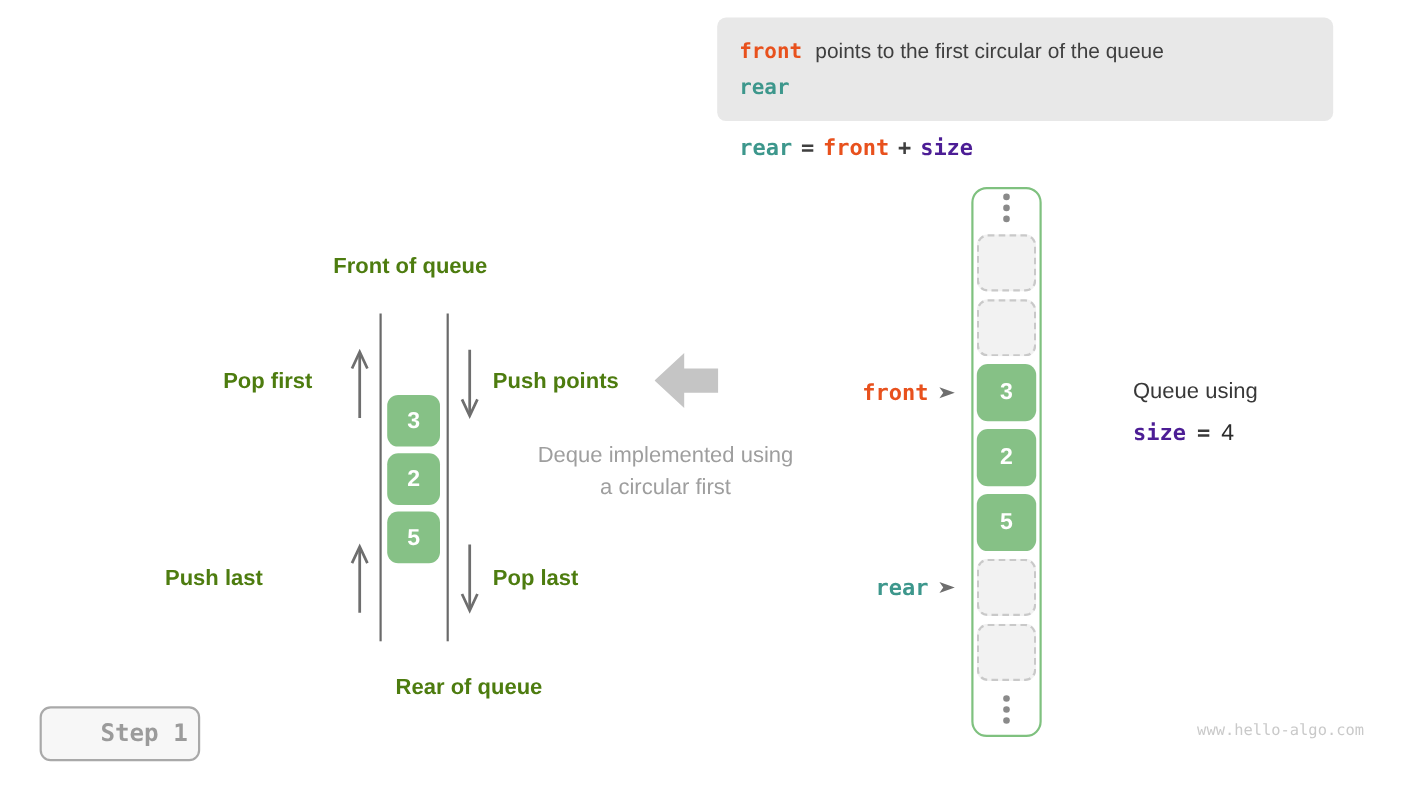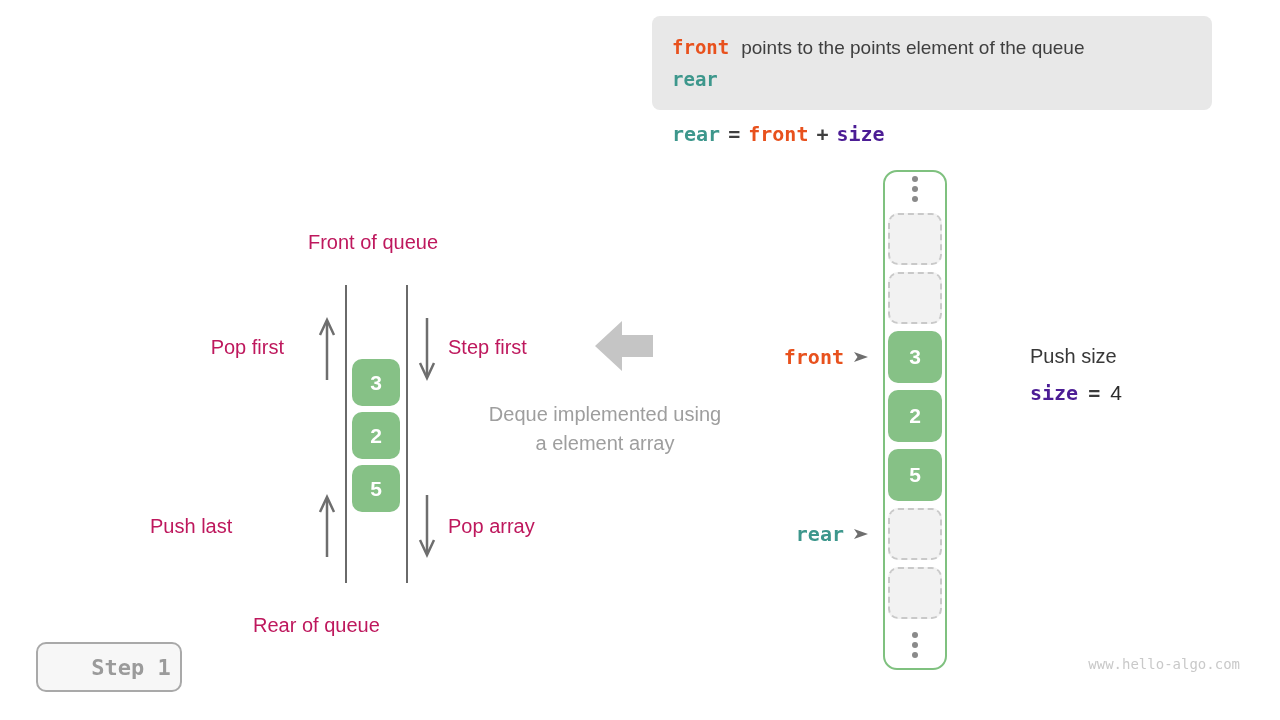--- a/index.html
+++ b/index.html
@@ -16,21 +16,21 @@
   .kw-teal{color:#3d978c;}
   .kw-blue{color:#4c1d95;}
   .info-line .kw{margin-right:12px;font-size:19px;}
 
   
   .equation{left:672px;top:122px;font-family:"DejaVu Sans Mono",monospace;font-weight:bold;
             font-size:20px;color:#3f3f3f;display:flex;align-items:baseline;}
   .equation .op{margin:0 8px;color:#3f3f3f;}
 
   
-  .bold-label{font-weight:normal;font-size:20px;color:#be185d;white-space:nowrap;}
+  .bold-label{font-weight:bold;font-size:20px;color:#4d7c0f;white-space:nowrap;}
   .vline{width:2px;background:#6a6a6a;}
   .cell-green{background:#86c186;border-radius:10px;color:#ffffff;display:flex;align-items:center;
               justify-content:center;font-weight:bold;font-size:21px;}
   .cell-empty{background:#f2f2f2;border:2px dashed #c9c9c9;border-radius:10px;box-sizing:border-box;}
 
   .caption{left:465px;top:400px;width:280px;text-align:center;font-size:20px;color:#9e9e9e;line-height:29px;}
 
   
   .array-frame{left:883px;top:170px;width:64px;height:500px;border:2px solid #7fc17f;border-radius:14px;box-sizing:border-box;}
   .dots{display:flex;flex-direction:column;align-items:center;gap:4px;}
@@ -54,21 +54,21 @@
              font-size:14px;color:#c9c9c9;}
 </style>
 </head>
 <body>
 
 <div class="canvas">
 
   <div class="abs info-box">
     <div class="info-line">
       <span class="kw kw-orange">front</span>
-      <span>points to the points element of the queue</span>
+      <span>points to the first circular of the queue</span>
     </div>
     <div class="info-line">
       <span class="kw kw-teal">rear</span>
     </div>
   </div>
 
   <div class="abs equation">
     <span class="kw-teal">rear</span>
     <span class="op">=</span>
     <span class="kw-orange">front</span>
@@ -90,47 +90,47 @@
   <div class="abs cell-green" style="left:352px;top:465px;width:48px;height:47px;">
     <span>5</span>
   </div>
 
   <div class="abs bold-label" style="left:136px;top:336px;width:148px;text-align:right;">Pop first</div>
   <svg class="abs" style="left:315px;top:314px;" width="24" height="70">
     <line x1="12" y1="66" x2="12" y2="8" stroke="#6e6e6e" stroke-width="2.5"></line>
     <polyline points="5,21 12,6 19,21" fill="none" stroke="#6e6e6e" stroke-width="2.5"></polyline>
   </svg>
 
-  <div class="abs bold-label" style="left:448px;top:336px;">Step first</div>
+  <div class="abs bold-label" style="left:448px;top:336px;">Push points</div>
   <svg class="abs" style="left:415px;top:314px;" width="24" height="70">
     <line x1="12" y1="4" x2="12" y2="62" stroke="#6e6e6e" stroke-width="2.5"></line>
     <polyline points="5,49 12,64 19,49" fill="none" stroke="#6e6e6e" stroke-width="2.5"></polyline>
   </svg>
 
   <div class="abs bold-label" style="left:150px;top:515px;width:148px;">Push last</div>
   <svg class="abs" style="left:315px;top:491px;" width="24" height="70">
     <line x1="12" y1="66" x2="12" y2="8" stroke="#6e6e6e" stroke-width="2.5"></line>
     <polyline points="5,21 12,6 19,21" fill="none" stroke="#6e6e6e" stroke-width="2.5"></polyline>
   </svg>
 
-  <div class="abs bold-label" style="left:448px;top:515px;">Pop array</div>
+  <div class="abs bold-label" style="left:448px;top:515px;">Pop last</div>
   <svg class="abs" style="left:415px;top:491px;" width="24" height="70">
     <line x1="12" y1="4" x2="12" y2="62" stroke="#6e6e6e" stroke-width="2.5"></line>
     <polyline points="5,49 12,64 19,49" fill="none" stroke="#6e6e6e" stroke-width="2.5"></polyline>
   </svg>
 
-  <div class="abs bold-label" style="left:253px;top:614px;width:240px;text-align:left;">Rear of queue</div>
+  <div class="abs bold-label" style="left:253px;top:614px;width:240px;text-align:right;">Rear of queue</div>
 
   <svg class="abs" style="left:595px;top:319px;" width="58" height="54">
     <polygon points="0,27 27,2 27,16 58,16 58,38 27,38 27,52" fill="#c5c5c5"></polygon>
   </svg>
 
   <div class="abs caption">
     <div>Deque implemented using</div>
-    <div>a element array</div>
+    <div>a circular first</div>
   </div>
 
   <div class="abs array-frame"></div>
 
   <div class="abs dots" style="left:912px;top:176px;">
     <div class="dot"></div>
       <div class="dot"></div>
       <div class="dot"></div>
   </div>
 
@@ -162,21 +162,21 @@
       <polygon points="2,2 16,7 2,12 5.5,7" fill="#6e6e6e"></polygon>
     </svg>
   </div>
   <div class="abs pointer-row" style="left:720px;top:522px;width:150px;">
     <span class="pointer-label kw-teal">rear</span>
     <svg width="18" height="14">
       <polygon points="2,2 16,7 2,12 5.5,7" fill="#6e6e6e"></polygon>
     </svg>
   </div>
 
-  <div class="abs size-title">Push size</div>
+  <div class="abs size-title">Queue using</div>
   <div class="abs size-line">
     <span class="kw kw-blue">size</span>
     <span class="eq">=</span>
     <span class="val">4</span>
   </div>
 
   <div class="abs step-box">
     <span class="step-text">Step 1</span>
   </div>
 

